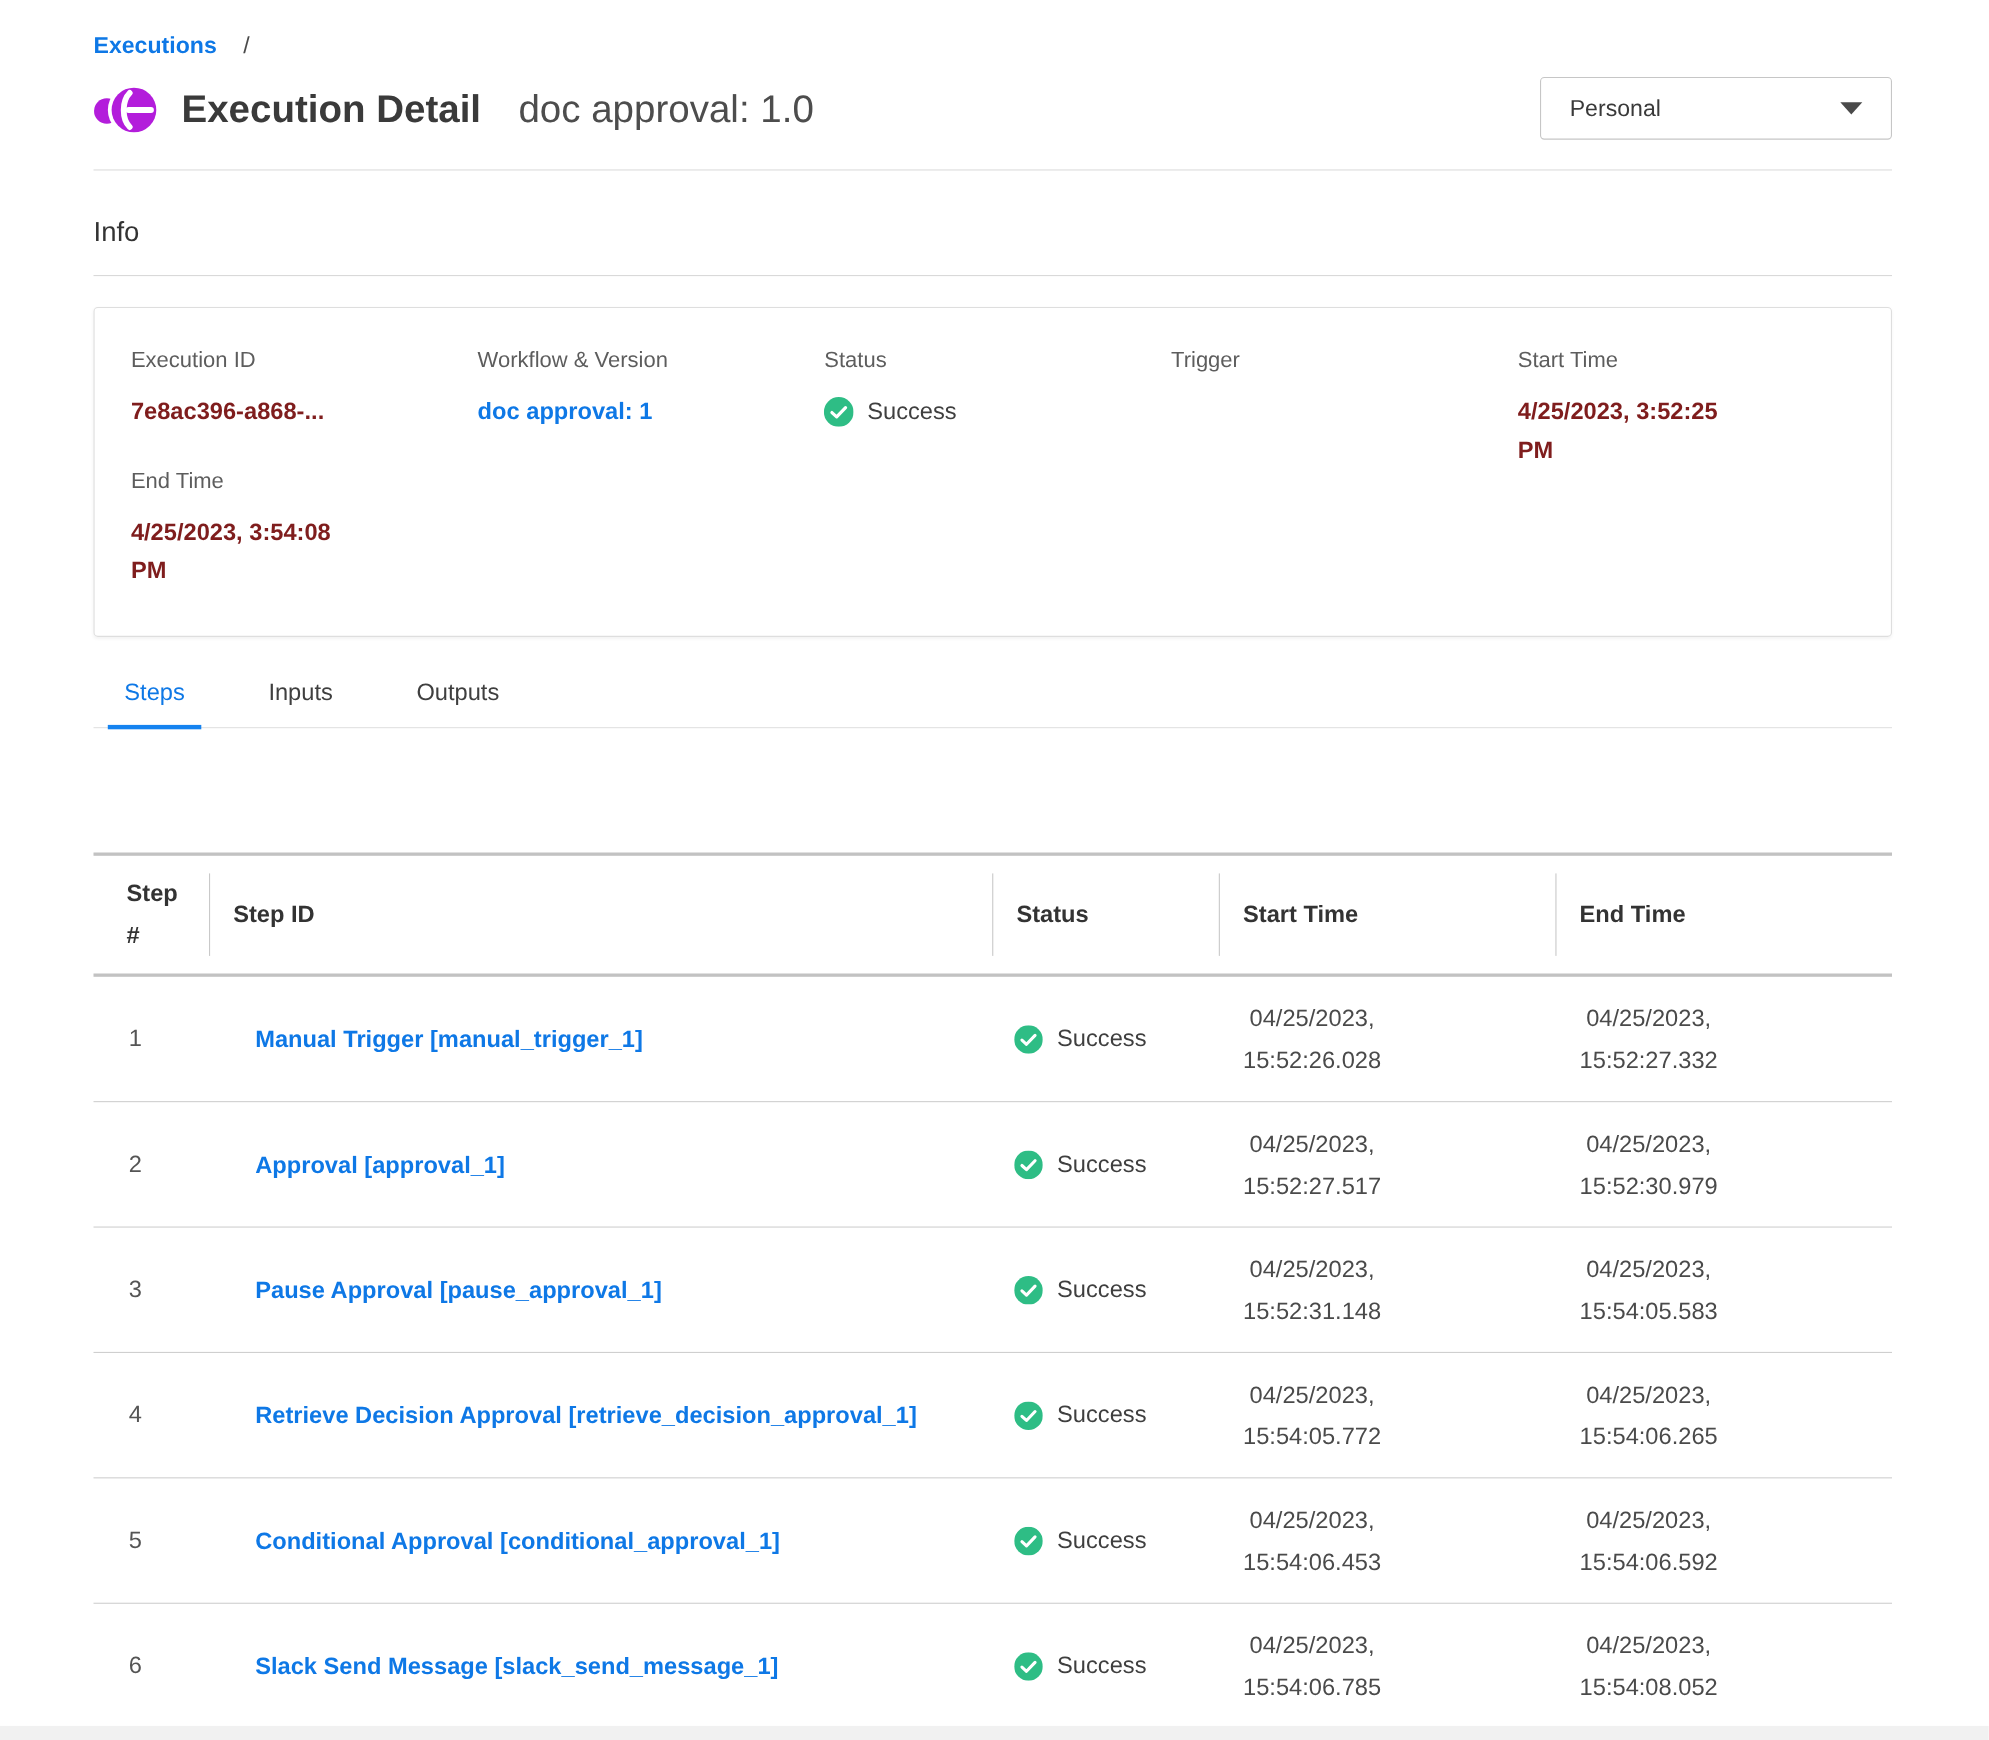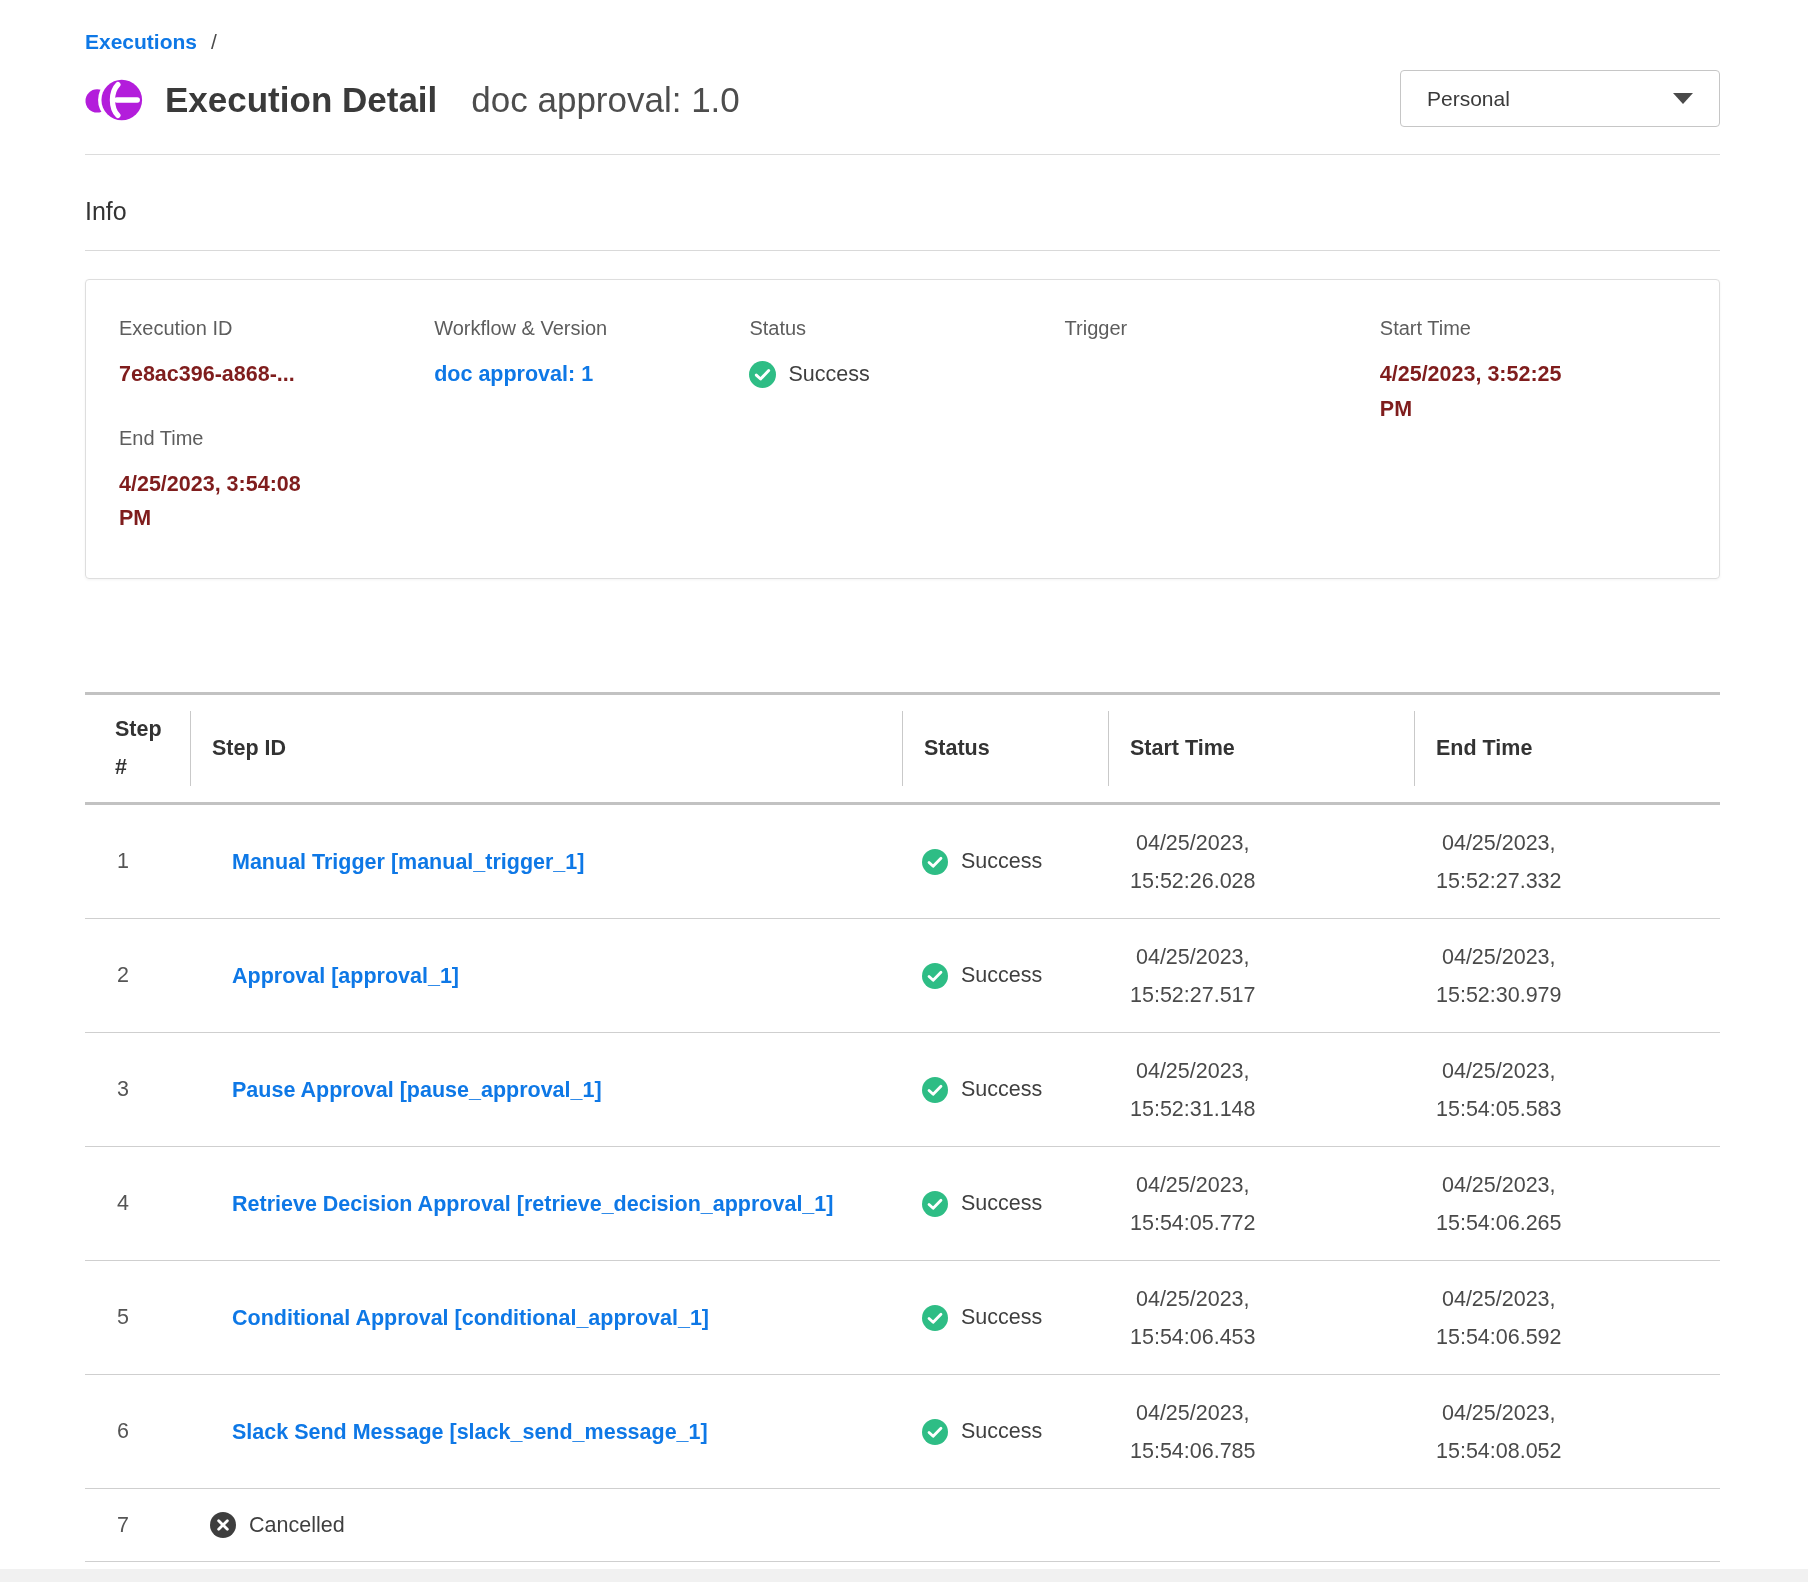--- a/index.html
+++ b/index.html
@@ -7,21 +7,21 @@
     width: 1808px; height: 1582px;
     background: #ffffff;
     font-family: "Liberation Sans", sans-serif;
     color: #3c3c3c;
     overflow: hidden;
     position: relative;
   }
   .content { margin-left: 85px; width: 1635px; }
 
   
-  .breadcrumb { padding-top: 30px; font-size: 21px; display: flex; gap: 14px; align-items: baseline; }
+  .breadcrumb { padding-top: 30px; font-size: 21px; display: flex; gap: 24px; align-items: baseline; }
   .breadcrumb a { color: #0e78e6; text-decoration: none; font-weight: 600; cursor: pointer; }
   .breadcrumb .sep { color: #4a4a4a; font-weight: 400; }
 
   
   .title-row { margin-top: 16px; display: flex; justify-content: space-between; }
   .title-left { display: flex; align-items: center; gap: 20px; }
   .app-icon svg { display: block; }
   .page-title { font-size: 35px; font-weight: 700; color: #3a3a3a; }
   .page-subtitle { font-size: 35px; font-weight: 400; color: #4d4d4d; margin-left: 14px; }
 
@@ -149,20 +149,25 @@
       <div class="info-field">
         <div class="flabel">Start Time</div>
         <div class="fvalue">4/25/2023, 3:52:25 PM</div>
       </div>
       <div class="info-field">
         <div class="flabel">End Time</div>
         <div class="fvalue">4/25/2023, 3:54:08 PM</div>
       </div>
     </div>
 
+  <div class="tabs" id="tabs">
+      <div class="tab active">Steps</div>
+      <div class="tab">Inputs</div>
+      <div class="tab">Outputs</div>
+    </div>
 
   <div class="steps-table" id="steps-table">
     <div class="trow thead" id="steps-thead">
         <div class="hcell c0">
           <span>Step #</span>
         </div>
         <div class="hcell c1">
           <span>Step ID</span>
         </div>
         <div class="hcell c2">

